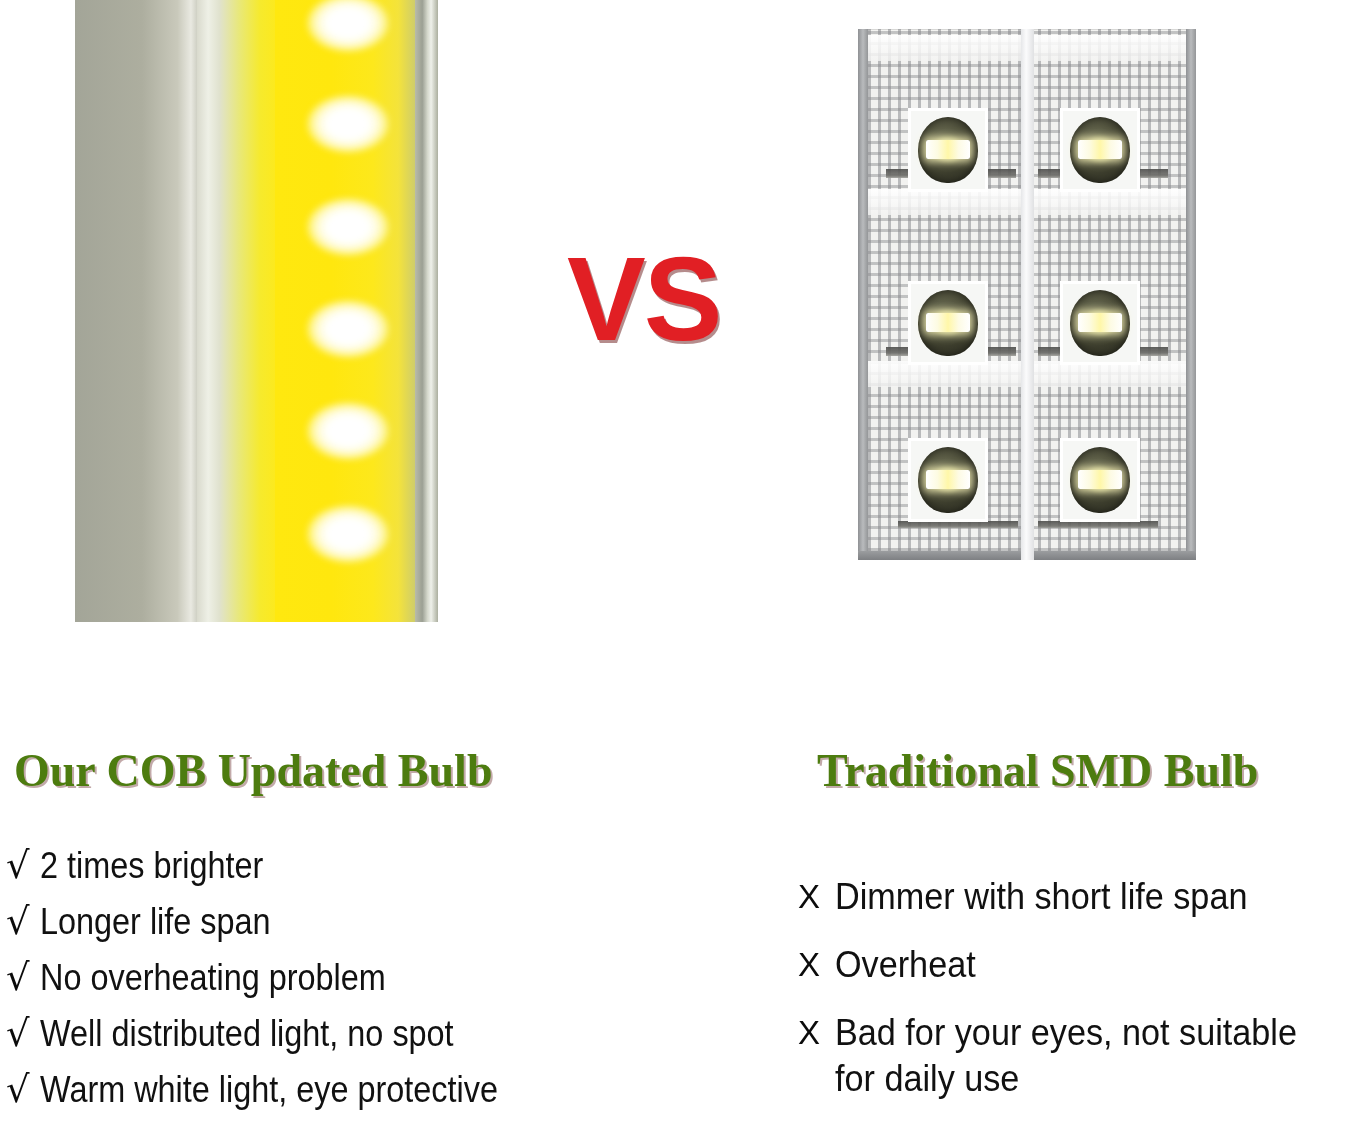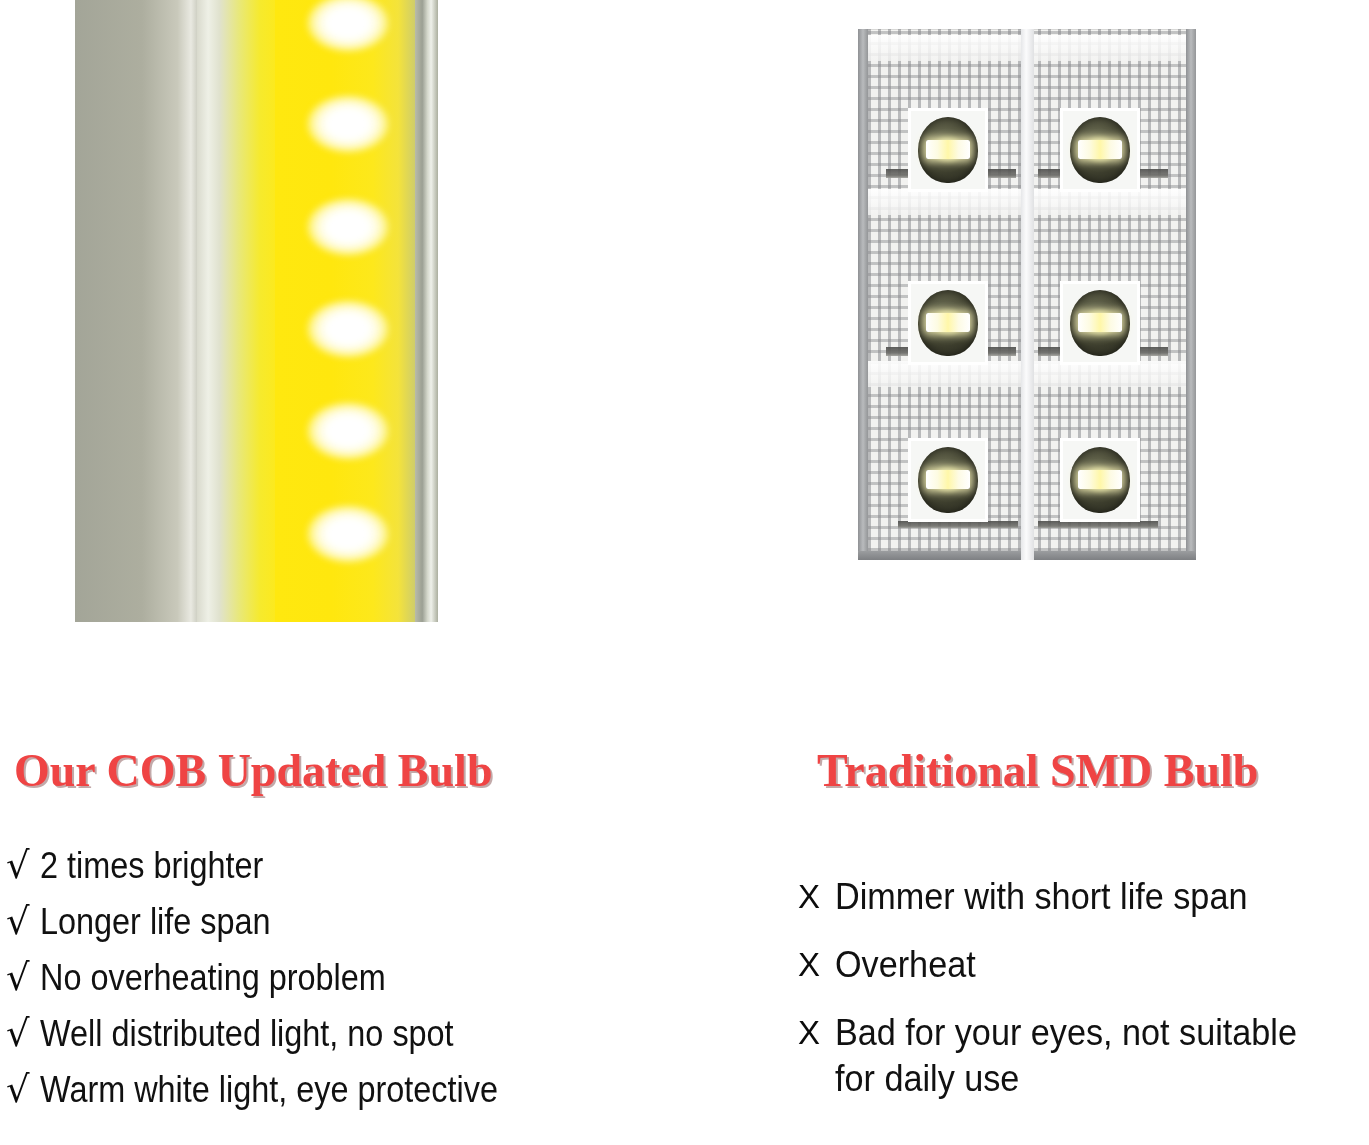--- a/index.html
+++ b/index.html
@@ -144,21 +144,21 @@
     text-shadow: 2px 3px 0 rgba(90,0,0,0.45);
   }
 
   
   .col-heading {
     position: absolute;
     font-family: "Liberation Serif", serif;
     font-weight: bold;
     font-size: 46px;
     line-height: 1;
-    color: #ef4444;
+    color: #4d7c0f;
     white-space: nowrap;
     text-shadow: 2px 2px 0 rgba(80,10,10,0.35);
   }
   .heading-left { left: 14px; top: 748px; }
   .heading-right { left: 817px; top: 748px; }
 
   
   .feature-list {
     position: absolute;
     margin: 0;
@@ -225,20 +225,21 @@
     <div class="cob-dot" style="top:95px;"></div>
     <div class="cob-dot" style="top:198px;"></div>
     <div class="cob-dot" style="top:300px;"></div>
     <div class="cob-dot" style="top:402px;"></div>
     <div class="cob-dot" style="top:505px;"></div>
 
     <div class="cob-gap"></div>
 
   </div>
 
+  <div class="vs-label">VS</div>
 
   <div class="photo-smd">
     <div class="smd-texture"></div>
 
     <div class="smd-band" style="top:6px;"></div>
     <div class="smd-band" style="top:160px;"></div>
     <div class="smd-band" style="top:332px;"></div>
 
     <div class="smd-dark-strip" style="left:28px; width:130px; top:140px;"></div>
     <div class="smd-dark-strip" style="left:180px; width:130px; top:140px;"></div>

